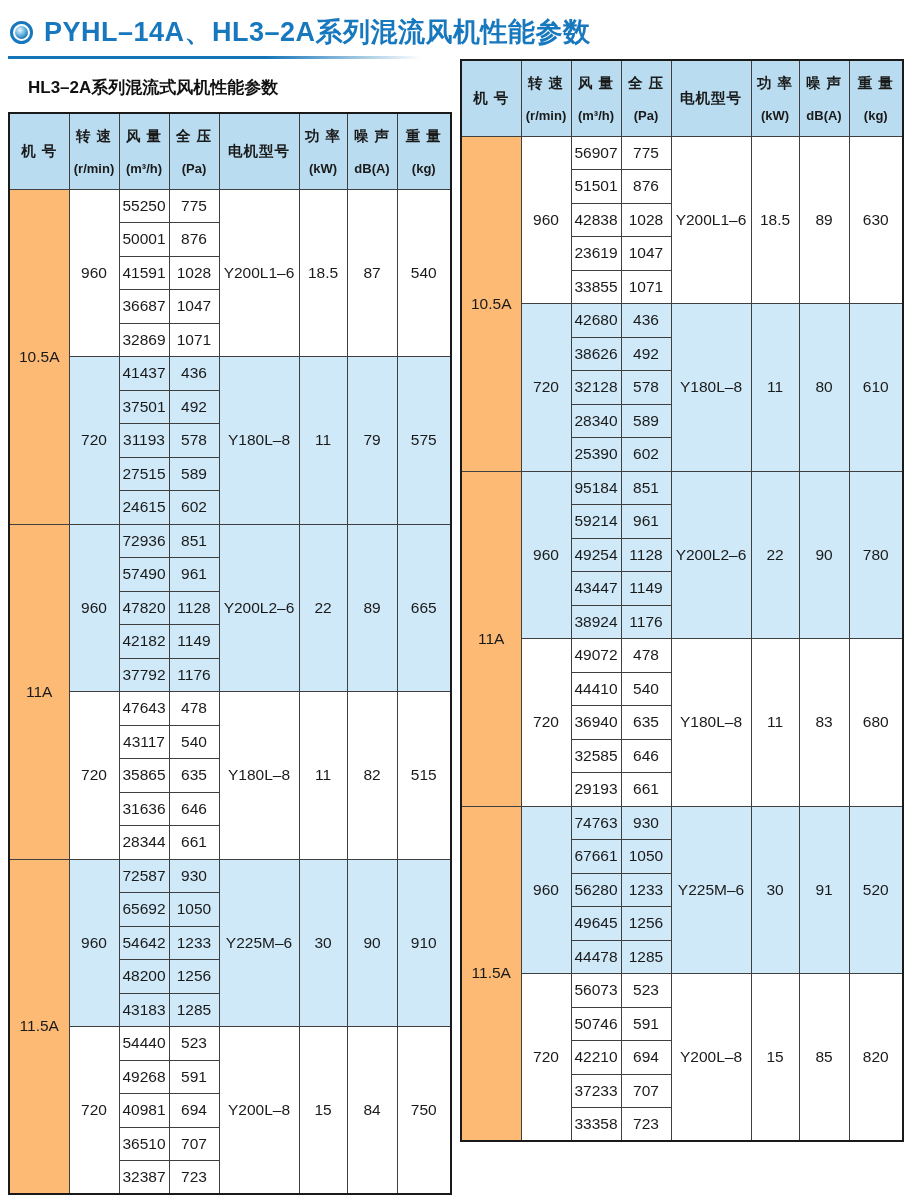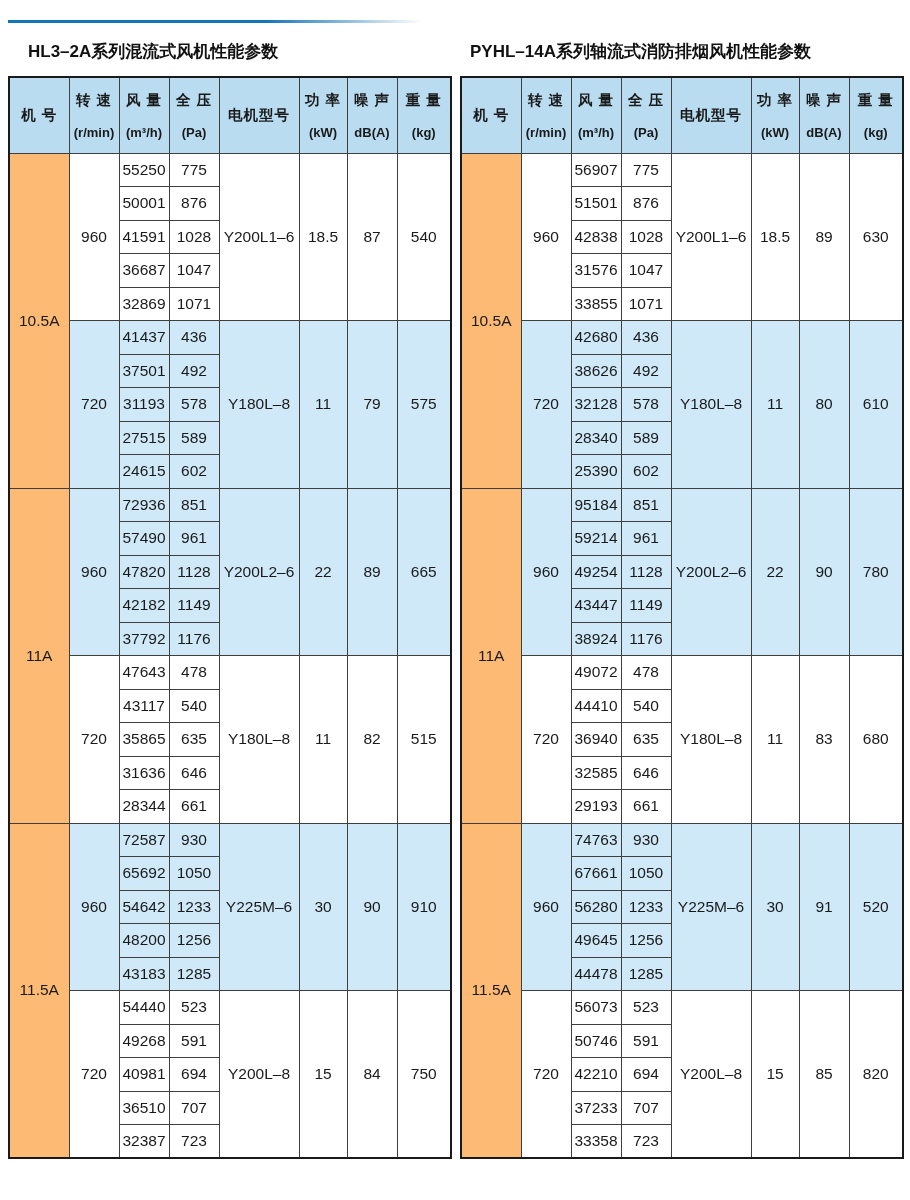--- a/index.html
+++ b/index.html
@@ -55,20 +55,26 @@
   .hs { font-size: 13px; margin-top: 15px; letter-spacing: 0; }
   table.spec td { font-size: 15.5px; }
   td.shade { background: #cfe9f8; }
   td.model-cell { background: #fdba74; font-size: 15px; }
 </style>
 </head>
 <body>
 
 <div class="page">
 
+  <div class="title-row">
+    <span class="bullseye">
+        <span class="dot"></span>
+      </span>
+    <h1 class="page-title">PYHL–14A、HL3–2A系列混流风机性能参数</h1>
+  </div>
   <div class="title-underline"></div>
 
   <div class="tables-row">
     <div class="tcol left">
       <h2 class="subtitle">HL3–2A系列混流式风机性能参数</h2>
       <table class="spec">
           <colgroup>
             <col style="width: 60px;">
             <col style="width: 50px;">
             <col style="width: 50px;">
@@ -263,21 +269,20 @@
               <td class="pressure-cell">707</td>
             </tr>
             <tr>
               <td class="flow-cell">32387</td>
               <td class="pressure-cell">723</td>
             </tr>
           </tbody>
         </table>
     </div>
     <div class="tcol right">
-      <h2 class="subtitle">PYHL–14A系列轴流式消防排烟风机性能参数</h2>
       <table class="spec">
           <colgroup>
             <col style="width: 60px;">
             <col style="width: 50px;">
             <col style="width: 50px;">
             <col style="width: 50px;">
             <col style="width: 80px;">
             <col style="width: 48px;">
             <col style="width: 50px;">
             <col style="width: 54px;">
@@ -329,21 +334,21 @@
             </tr>
             <tr>
               <td class="flow-cell">51501</td>
               <td class="pressure-cell">876</td>
             </tr>
             <tr>
               <td class="flow-cell">42838</td>
               <td class="pressure-cell">1028</td>
             </tr>
             <tr>
-              <td class="flow-cell">31576</td>
+              <td class="flow-cell">23619</td>
               <td class="pressure-cell">1047</td>
             </tr>
             <tr>
               <td class="flow-cell">33855</td>
               <td class="pressure-cell">1071</td>
             </tr>
             <tr>
               <td class="speed-cell shade" rowspan="5">720</td>
               <td class="flow-cell shade">42680</td>
               <td class="pressure-cell shade">436</td>

